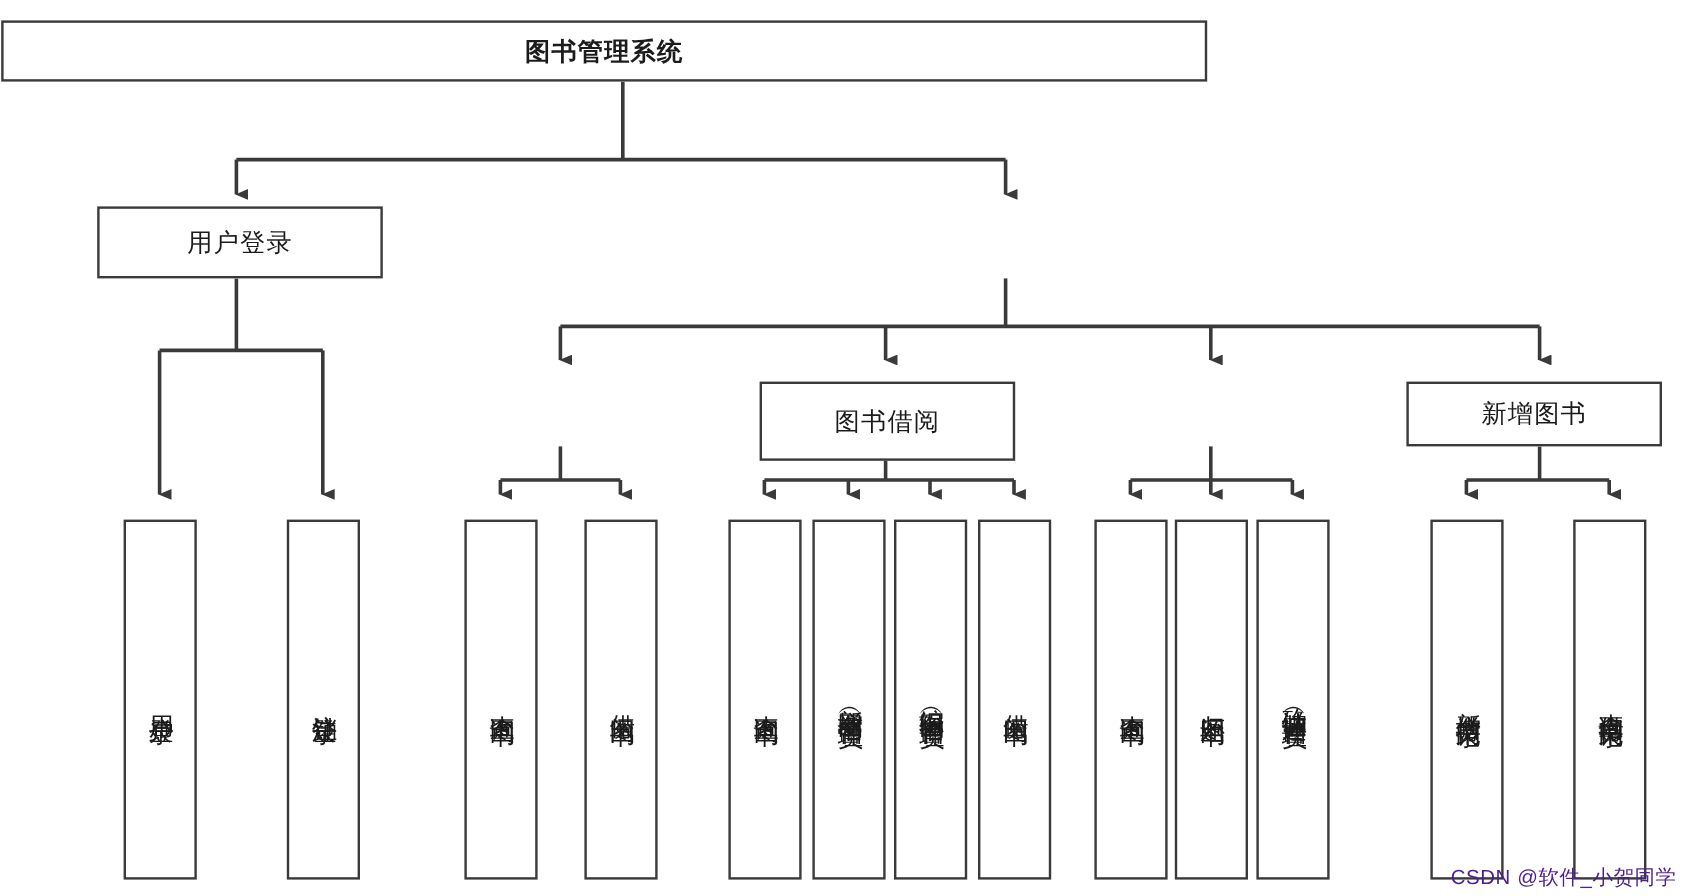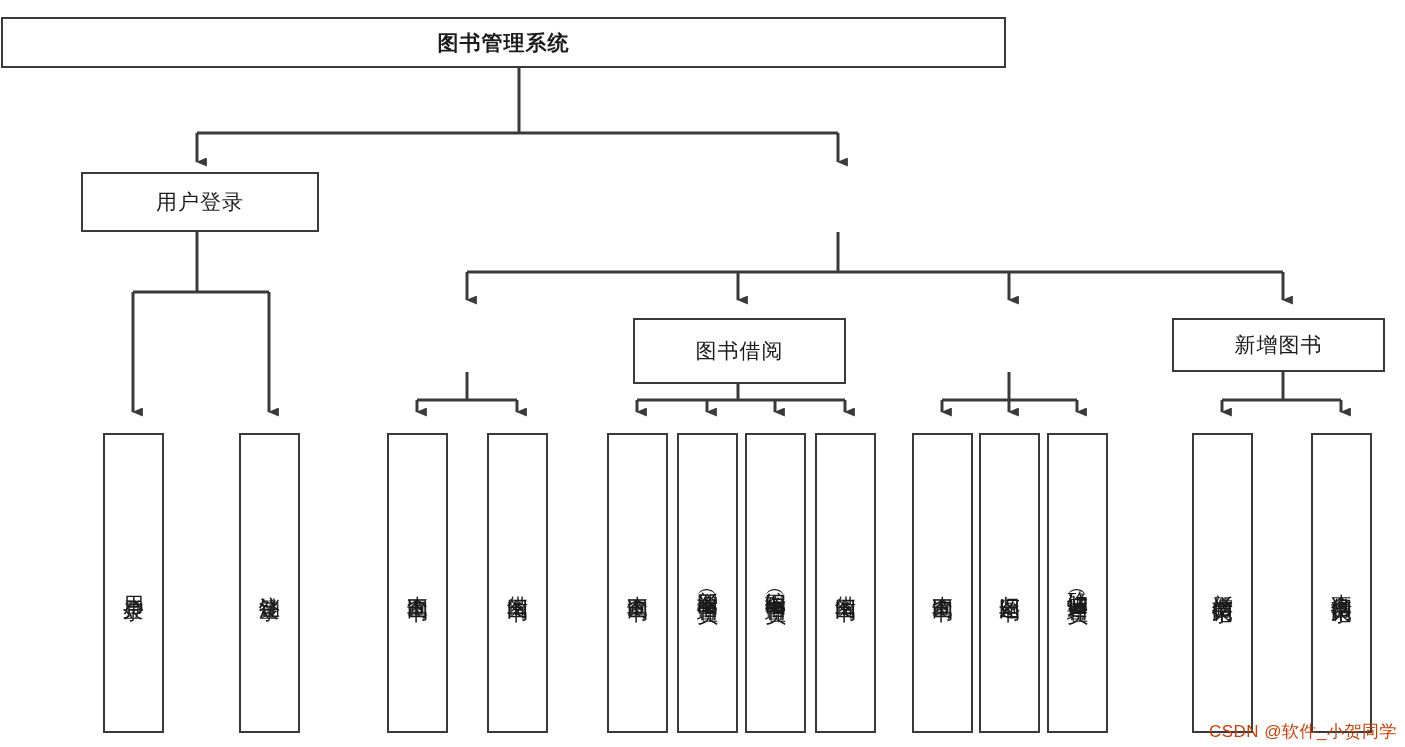--- a/index.html
+++ b/index.html
@@ -51,21 +51,21 @@
     white-space: nowrap;
   }
   .node-label {
     display: block;
   }
   #watermark {
     position: absolute;
     right: 8px;
     bottom: 4px;
     font-size: 17px;
-    color: #c2410c;
+    color: #4c1d95;
     letter-spacing: 0.5px;
     z-index: 5;
     white-space: nowrap;
     font-family: "Liberation Sans", "DejaVu Sans", sans-serif;
   }
 </style>
 </head>
 <body>
 
 <div id="canvas">

